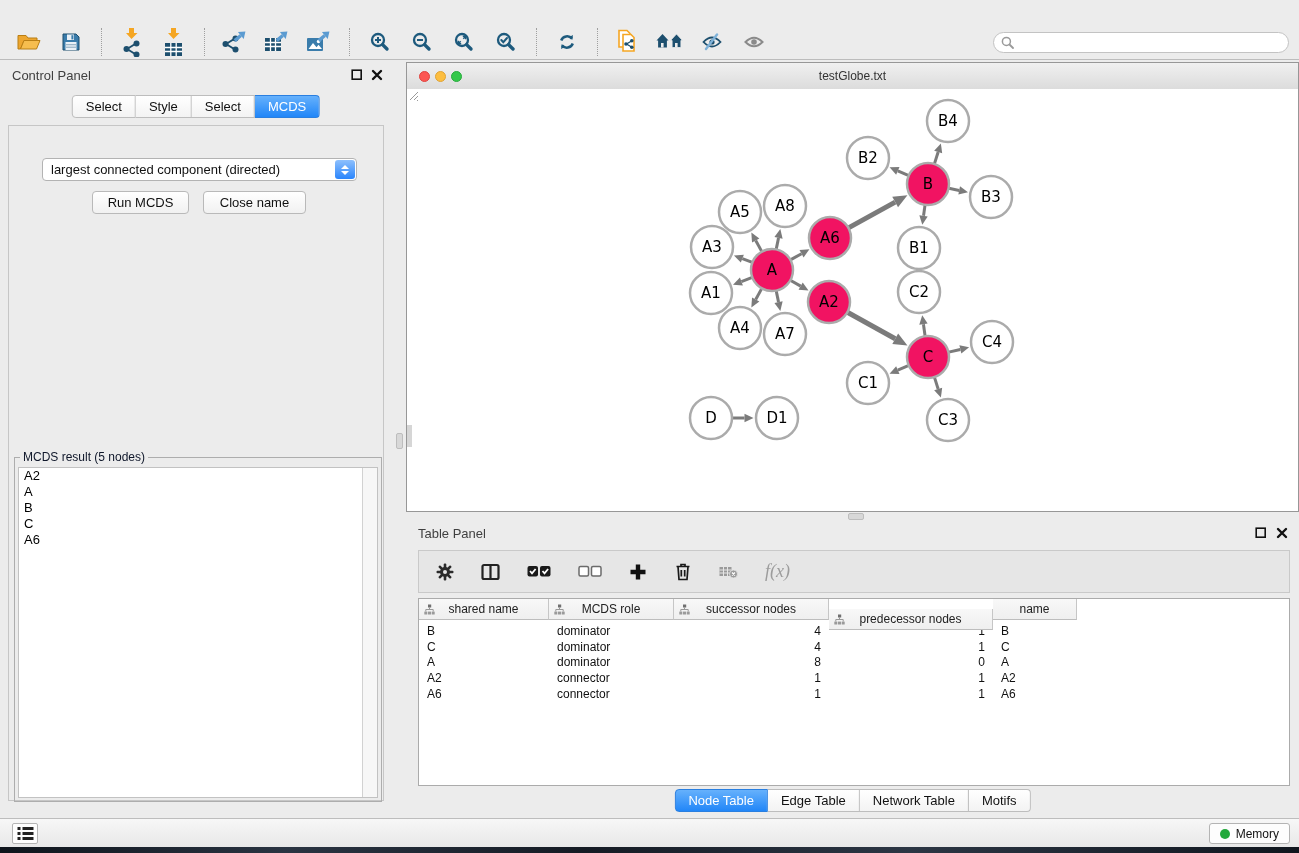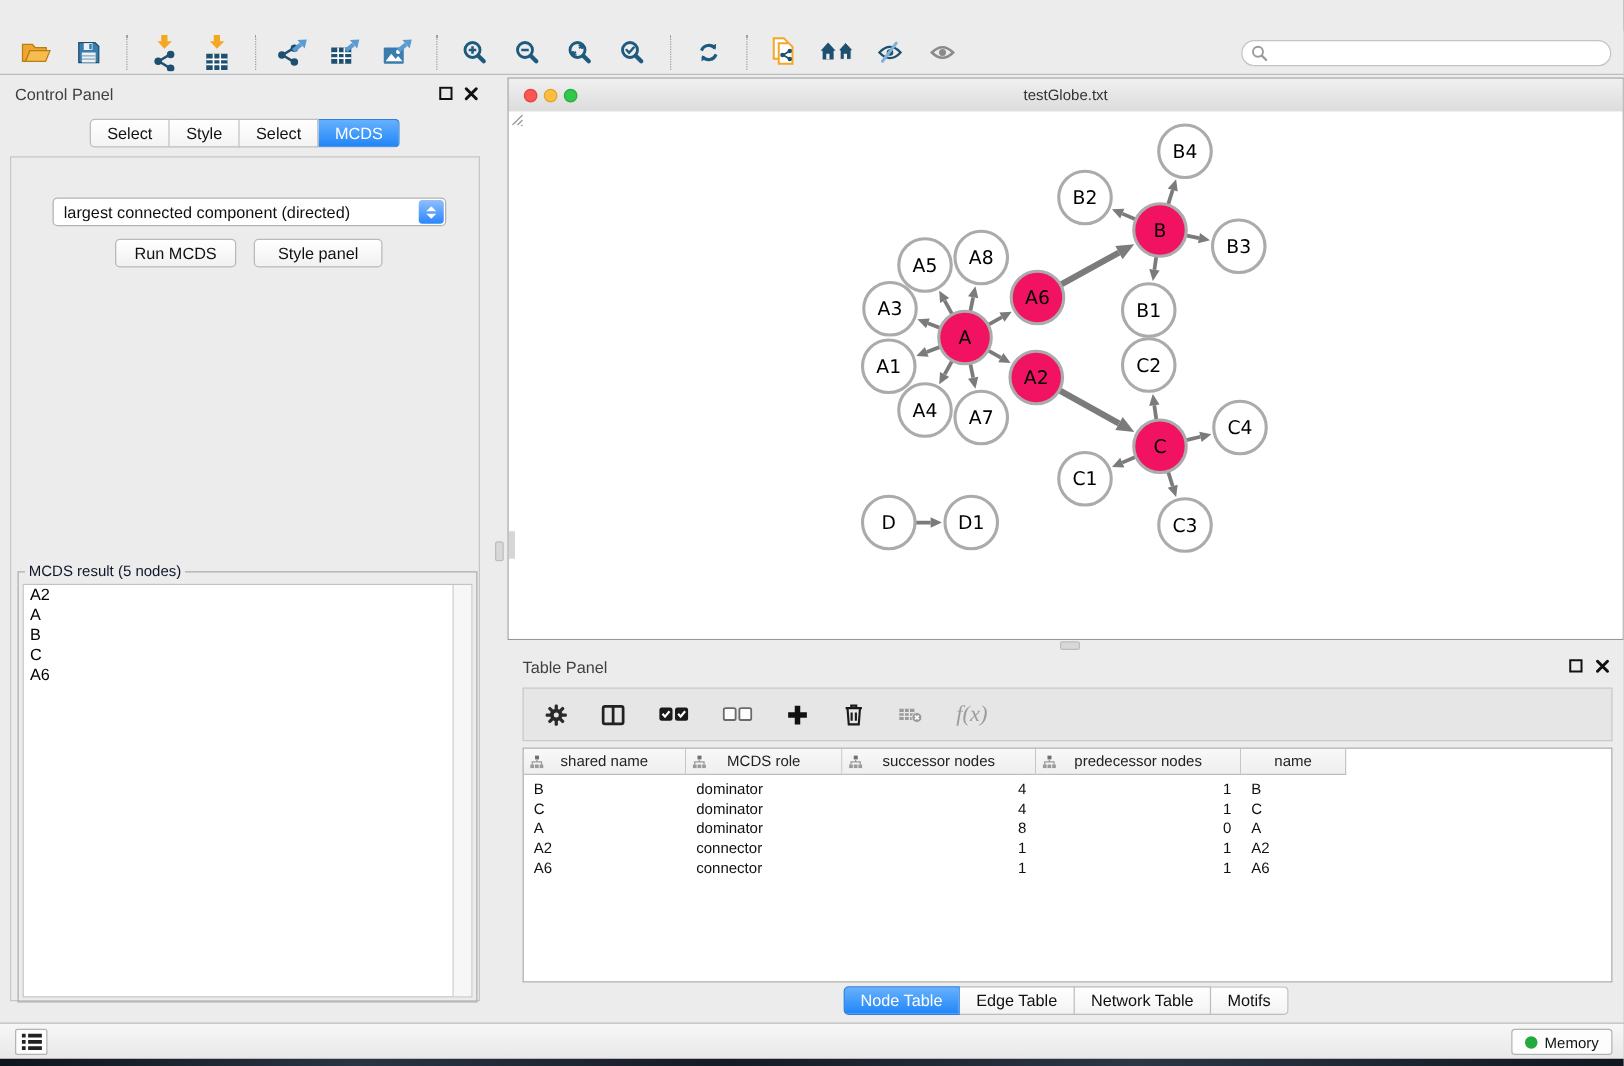--- a/index.html
+++ b/index.html
@@ -301,21 +301,21 @@
         </div>
       <div class="cp-body">
         <div class="combo">
           <div class="combo-value">largest connected component (directed)</div>
           <div class="combo-stepper">
             <div class="chev-up"></div>
               <div class="chev-dn"></div>
           </div>
         </div>
         <button class="cp-btn btn-run">Run MCDS</button>
-        <button class="cp-btn btn-closepanel">Style panel</button>
+        <button class="cp-btn btn-closepanel">Close name</button>
         <div class="groupbox">
           <div class="groupbox-legend">MCDS result (5 nodes)</div>
           <div class="result-list">
               <div class="result-item">A2</div>
               <div class="result-item">A</div>
               <div class="result-item">B</div>
               <div class="result-item">C</div>
               <div class="result-item">A6</div>
             </div>
           <div class="result-scroll" style="top:10px;bottom:4px;right:4px;"></div>
@@ -597,21 +597,21 @@
             <div class="th" style="width: 155px;">
               <span class="th-icon"><svg width="11" height="11" viewBox="0 0 11 11">
                   <rect x="4" y="0.5" width="3.2" height="3" fill="#707070"></rect>
                   <path d="M5.5 3.5v2M1.8 7.5v-2h7.4v2" stroke="#9a9a9a" fill="none"></path>
                   <rect x="0.3" y="7.6" width="3" height="2.9" fill="#9a9a9a"></rect>
                   <rect x="4" y="7.6" width="3" height="2.9" fill="#9a9a9a"></rect>
                   <rect x="7.7" y="7.6" width="3" height="2.9" fill="#9a9a9a"></rect>
                 </svg></span>
               <span class="th-label">successor nodes</span>
             </div>
-            <div class="th" style="width: 164px;">
+            <div class="th" style="width: 164px; margin-top: 10px;">
               <span class="th-icon"><svg width="11" height="11" viewBox="0 0 11 11">
                   <rect x="4" y="0.5" width="3.2" height="3" fill="#707070"></rect>
                   <path d="M5.5 3.5v2M1.8 7.5v-2h7.4v2" stroke="#9a9a9a" fill="none"></path>
                   <rect x="0.3" y="7.6" width="3" height="2.9" fill="#9a9a9a"></rect>
                   <rect x="4" y="7.6" width="3" height="2.9" fill="#9a9a9a"></rect>
                   <rect x="7.7" y="7.6" width="3" height="2.9" fill="#9a9a9a"></rect>
                 </svg></span>
               <span class="th-label">predecessor nodes</span>
             </div>
             <div class="th" style="width: 84px;">

